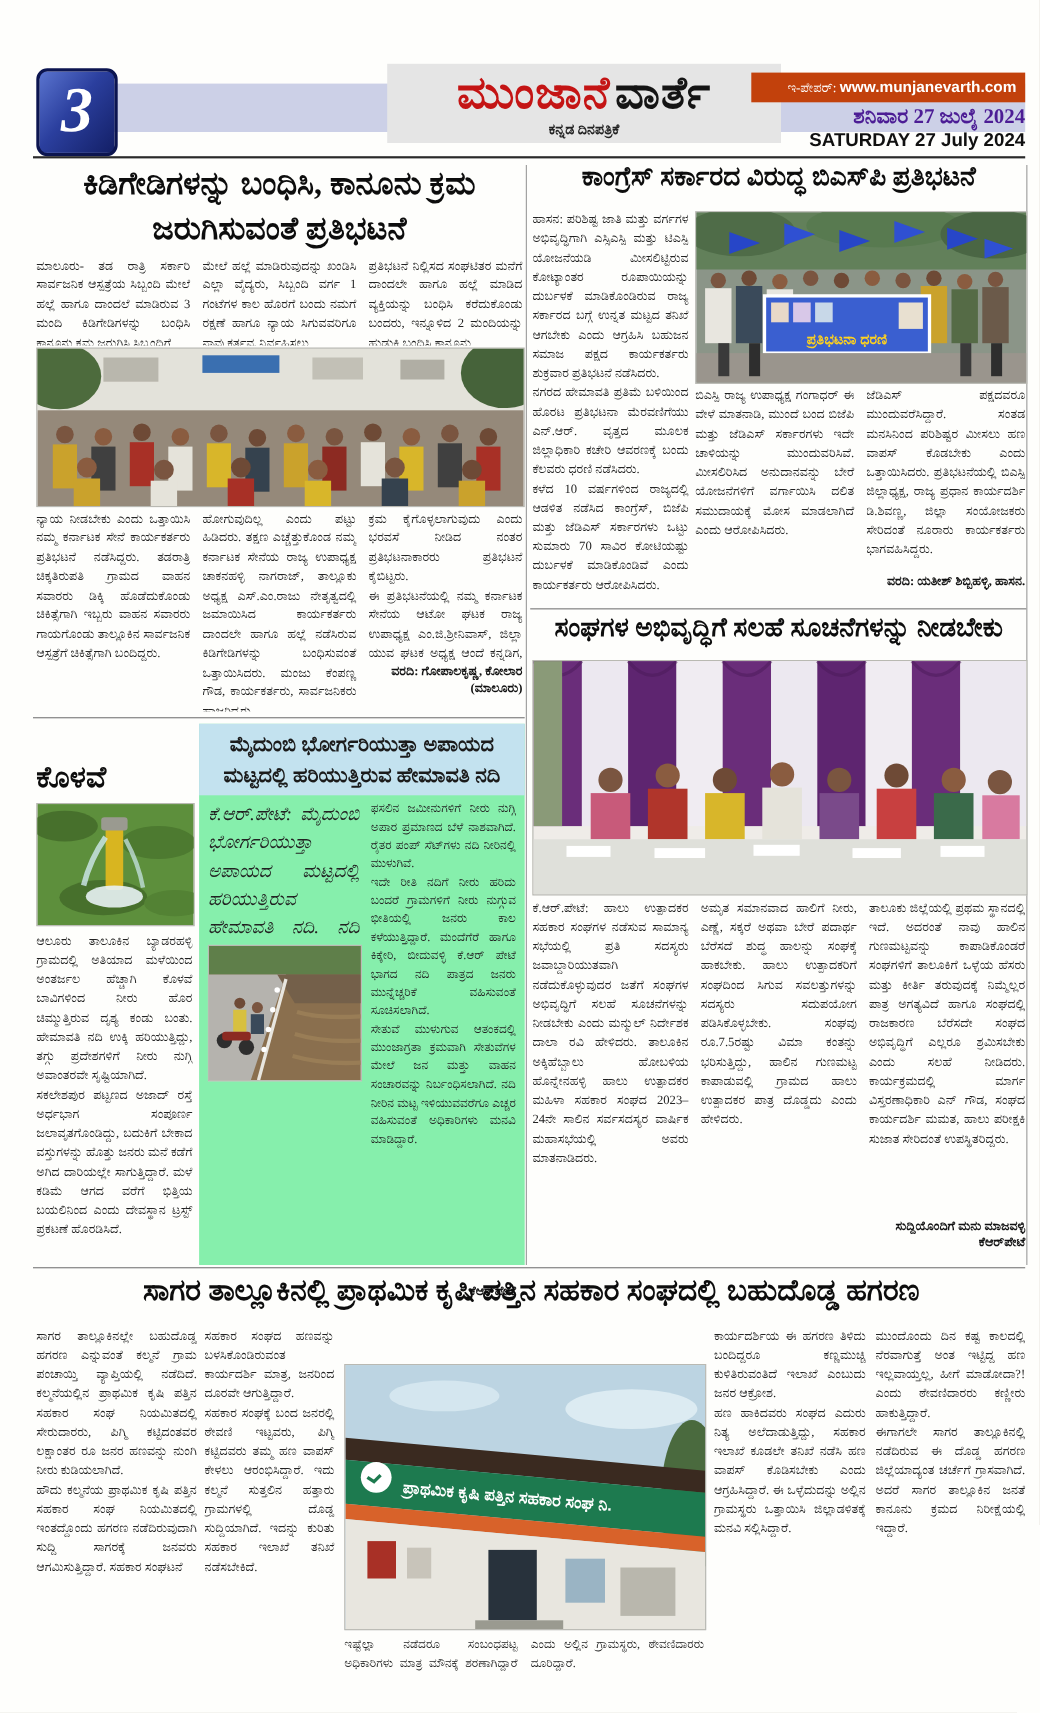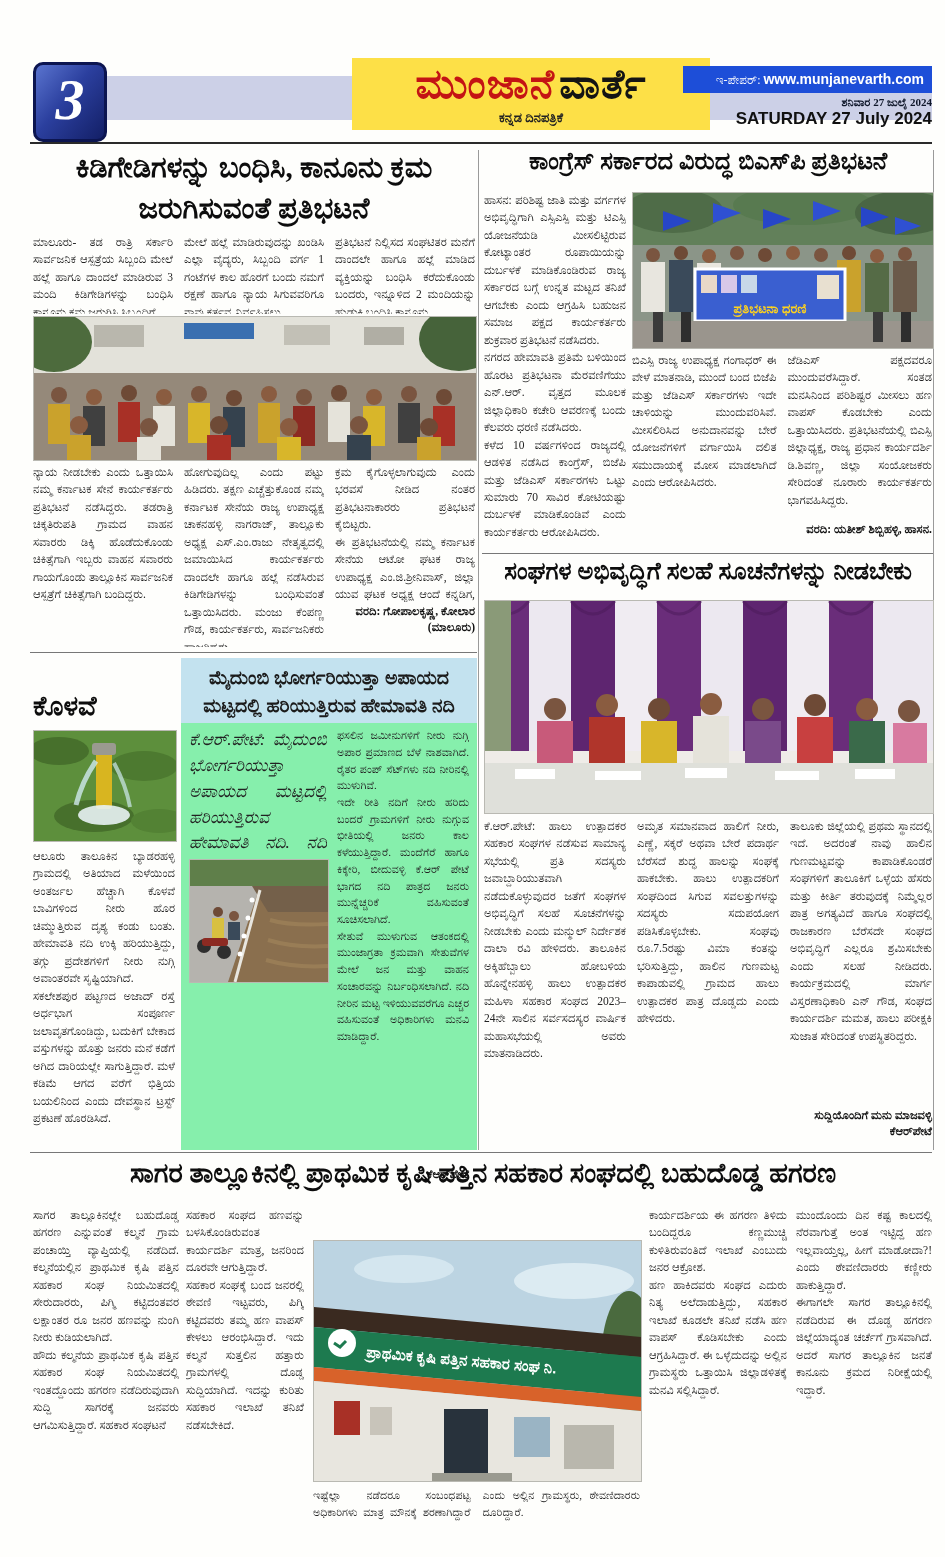--- a/index.html
+++ b/index.html
@@ -14,27 +14,27 @@
   .byline{font-size:11.5px;font-weight:bold;text-align:right;color:#111;margin-top:3px;}
   .headline{font-weight:bold;color:#0d0d0d;text-align:center;}
   .cols{display:flex;gap:11px;}
   .cols > div{flex:1;min-width:0;}
   .photo{display:block;border:1px solid #b9b9b2;background:#ddd;}
   
   .hdr-band{background:#ccd0e7;}
   .pagenum{background:linear-gradient(130deg,#5a74cf 0%,#2b3f9e 45%,#131f66 100%);
            border:3px solid #0c1550;border-radius:10px;color:#fff;
            font-size:58px;font-weight:bold;font-style:italic;text-align:center;line-height:70px;}
-  .masthead{background:#fde047;text-align:center;padding:2px 14px 4px 14px;}
+  .masthead{background:#e5e5e5;text-align:center;padding:2px 14px 4px 14px;}
   .mh-red{color:#c41414;font-size:41px;font-weight:bold;letter-spacing:1px;}
   .mh-black{color:#141414;font-size:41px;font-weight:bold;letter-spacing:1px;}
   .mh-tag{font-size:13px;font-weight:bold;color:#222;margin-top:2px;}
-  .epaper{background:#1d4ed8;color:#fff;text-align:right;padding:5px 8px;font-size:12px;}
+  .epaper{background:#c2410c;color:#fff;text-align:right;padding:5px 8px;font-size:12px;}
   .epaper b{font-size:14px;font-family:"Liberation Sans",sans-serif;}
-  .date-kn{color:#0f172a;font-size:11px;font-weight:bold;text-align:right;margin-top:3px;}
+  .date-kn{color:#4c1d95;font-size:19px;font-weight:bold;text-align:right;margin-top:3px;}
   .date-en{color:#101010;font-size:17px;font-weight:bold;text-align:right;
            font-family:"Liberation Sans",sans-serif;}
   .hv-box{background:#86efac;}
   .hv-head{background:#c3e2ef;font-weight:bold;text-align:center;}
   svg text{font-family:"Liberation Sans",sans-serif;}
 </style>
 </head>
 <body>
 
 <div class="page">

